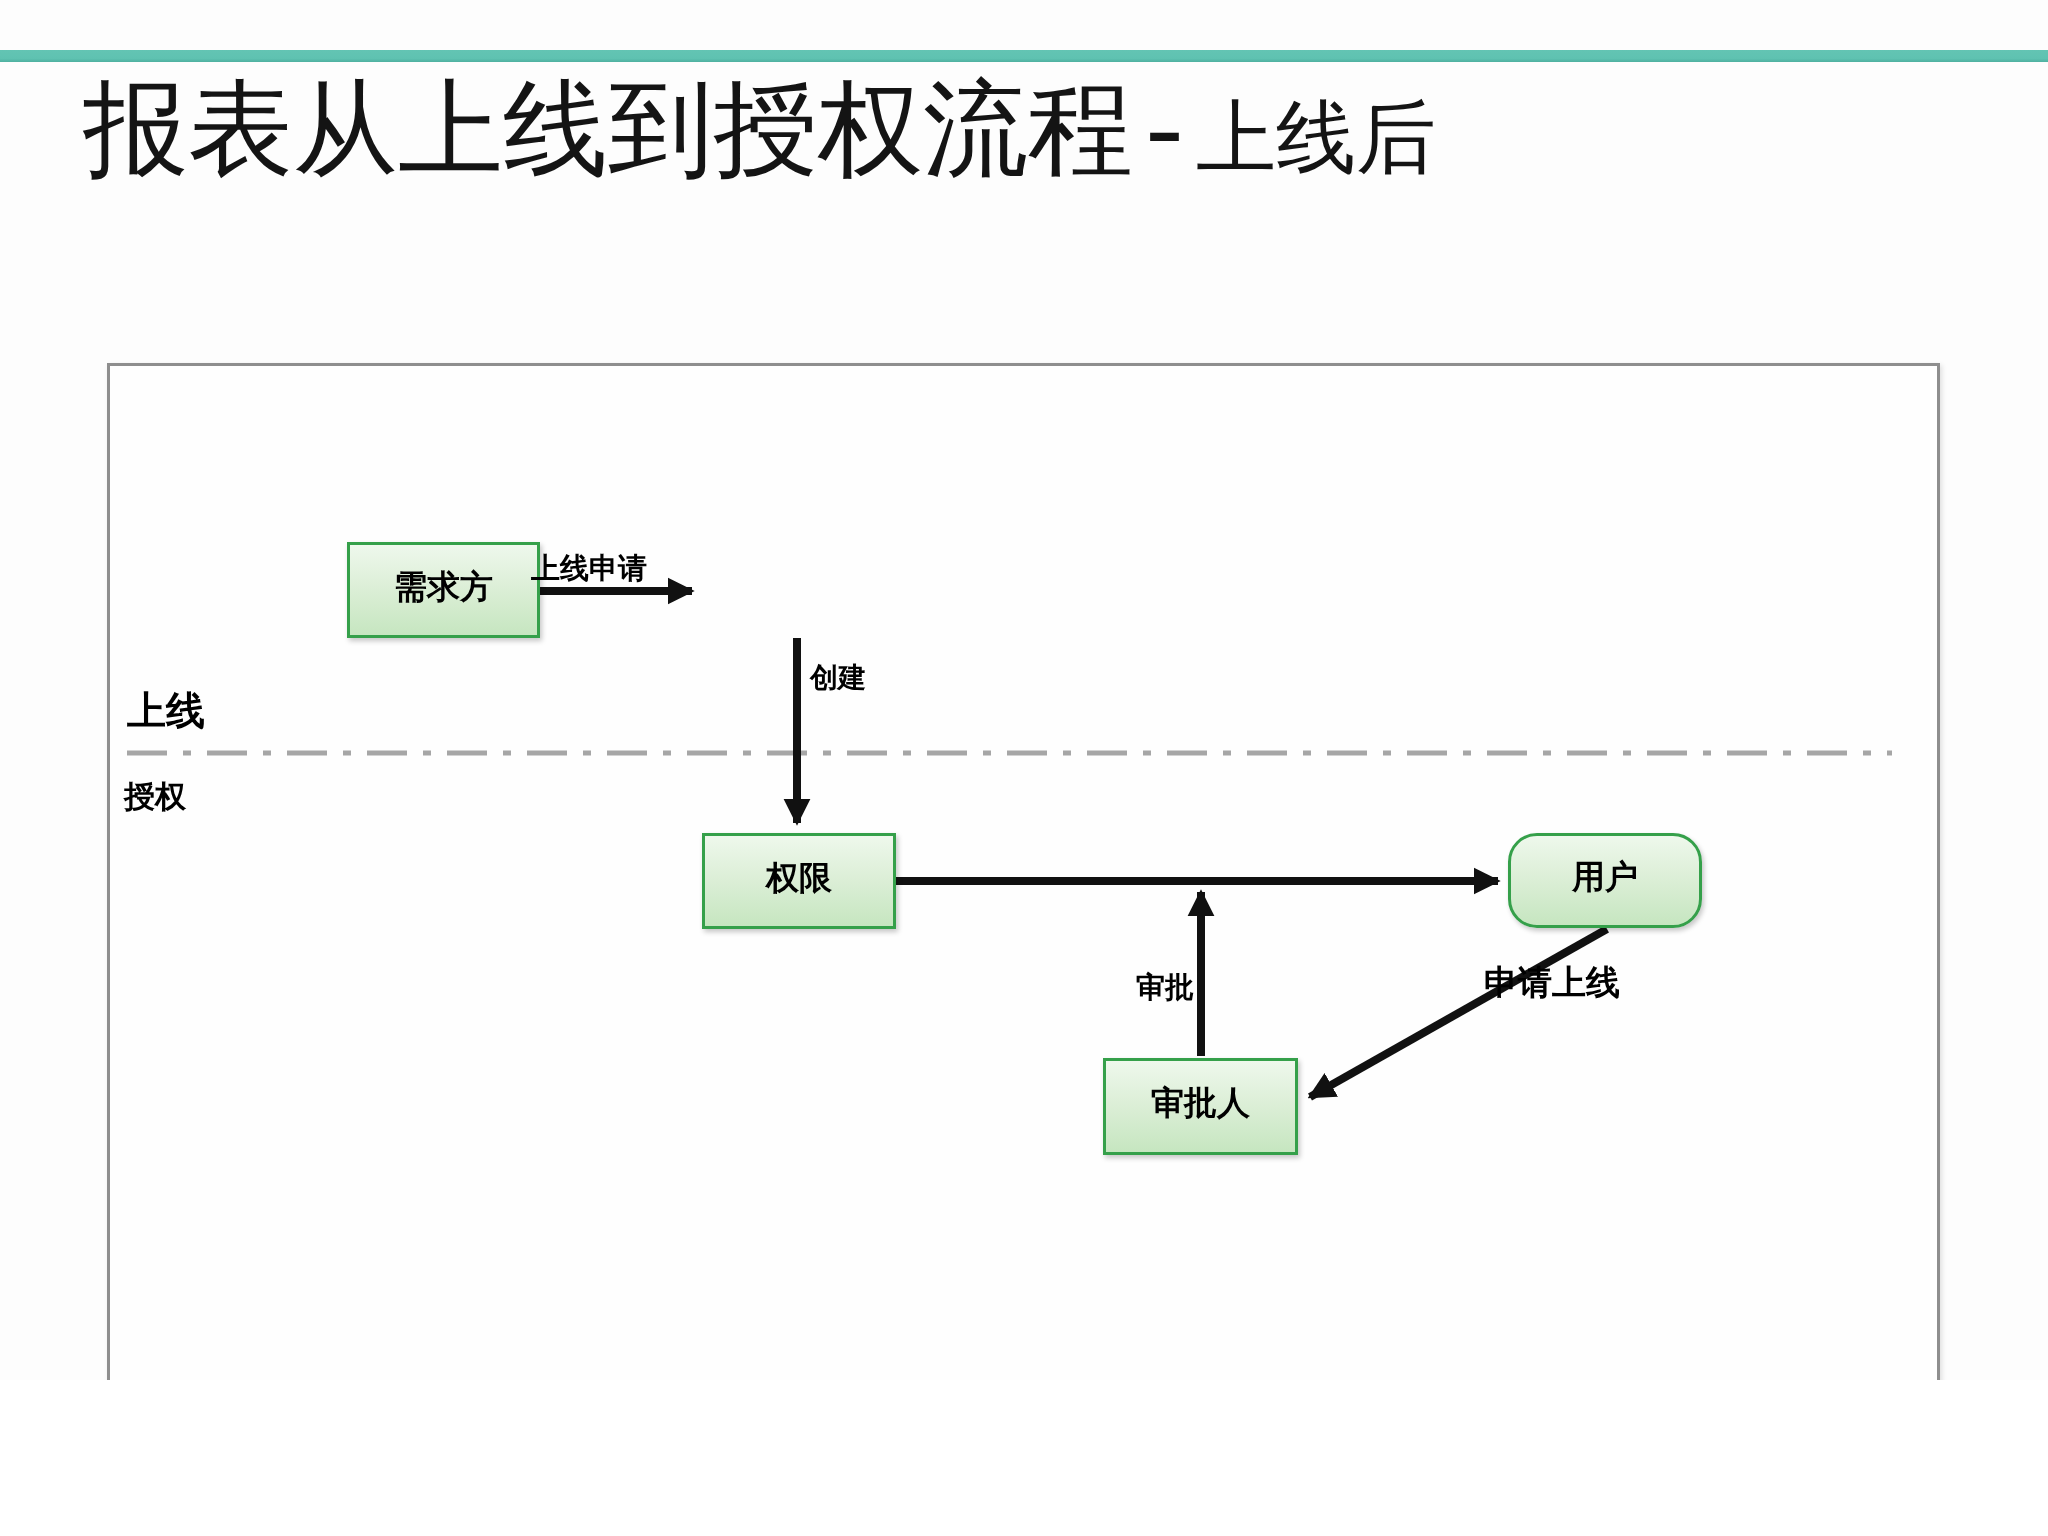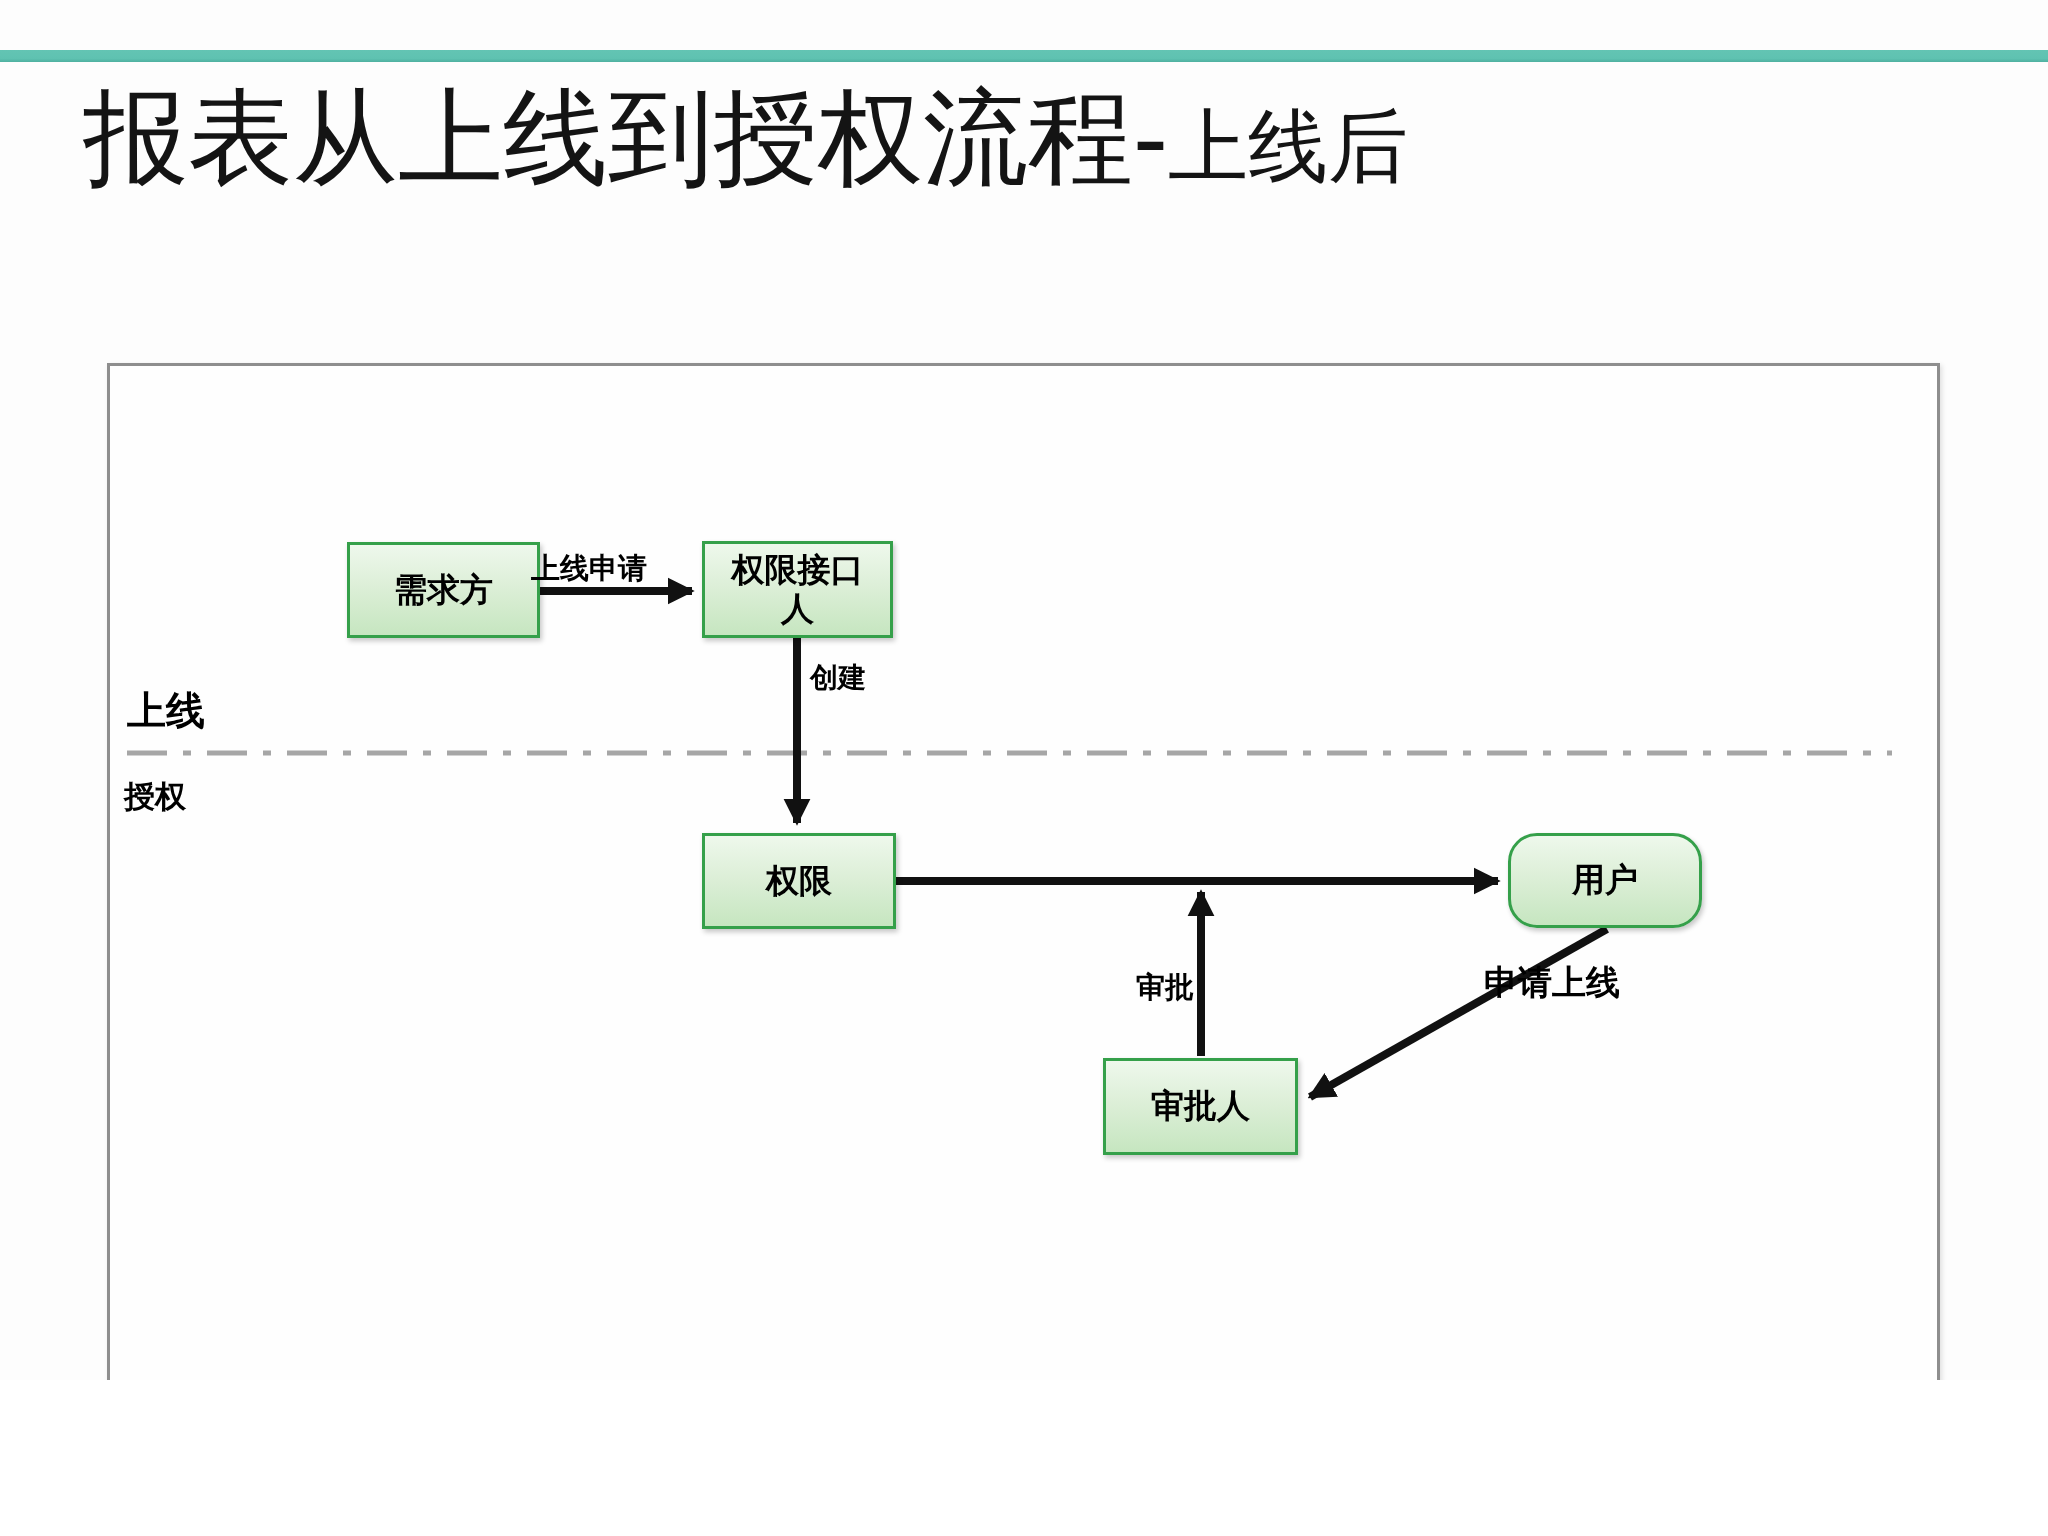--- a/index.html
+++ b/index.html
@@ -2,21 +2,21 @@
 <html><head>
 <meta charset="utf-8">
 <style>
   html, body { margin: 0; padding: 0; background: #ffffff; }
   #slide {
     position: relative;
     width: 2048px;
     height: 1380px;
     background: #fdfdfd;
     overflow: hidden;
-    font-family: Liberation Sans, sans-serif;
+    font-family: Liberation Mono, monospace;
   }
   .top-bar {
     position: absolute;
     left: 0; top: 50px;
     width: 100%; height: 12px;
     background: linear-gradient(180deg, #63c4b3 0%, #5fc2b1 70%, #4fb0a0 100%);
   }
   .bottom-bar {
     position: absolute;
     left: 0; top: 1500px;
@@ -112,24 +112,20 @@
 
     <line x1="1201" y1="1056" x2="1201" y2="892" stroke="#111111" stroke-width="8" marker-end="url(#ah)"></line>
 
     <line x1="1607" y1="929" x2="1310" y2="1097" stroke="#111111" stroke-width="8" marker-end="url(#ah)"></line>
   </svg>
 
   <div class="node node-demand">
     <span>需求方</span>
   </div>
 
-  <div class="node node-interface">
-    <span>权限接口</span>
-    <span>人</span>
-  </div>
 
   <div class="node node-permission">
     <span>权限</span>
   </div>
 
   <div class="node node-user">
     <span>用户</span>
   </div>
 
   <div class="node node-approver">

